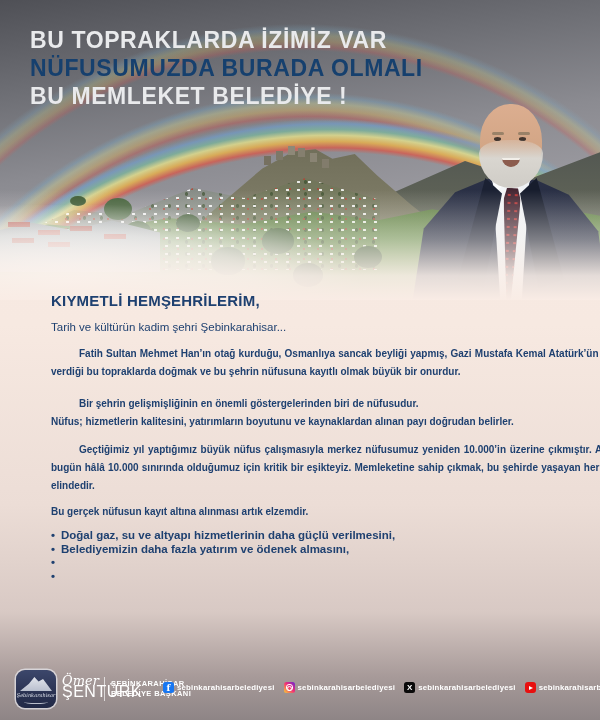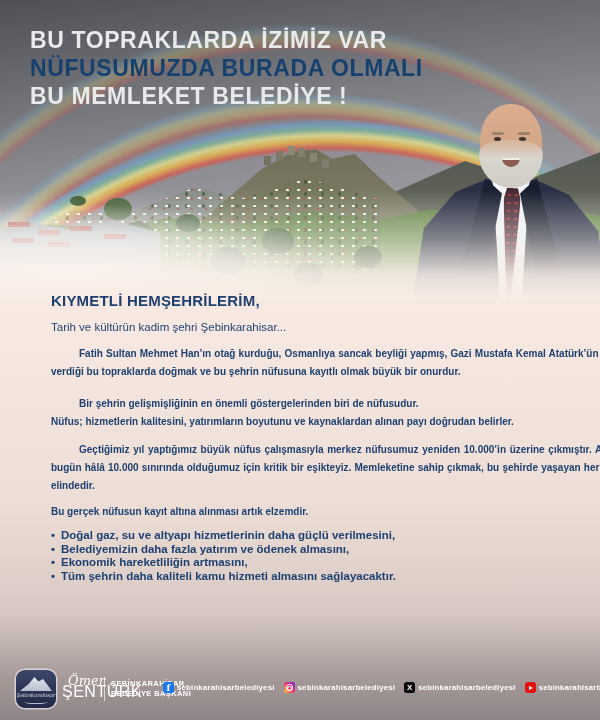--- a/index.html
+++ b/index.html
@@ -85,21 +85,21 @@
   
   .footer{position:absolute;left:0;bottom:0;width:600px;height:52px;}
   .badge{position:absolute;left:16px;top:2px;width:40px;height:38px;border-radius:9px;
     background:linear-gradient(180deg,#3c476b 0%,#2a3252 60%,#222a47 100%);
     box-shadow:0 0 0 1.5px rgba(230,230,235,.75);overflow:hidden;}
   .badge .mtn{position:absolute;left:4px;top:5px;width:32px;height:16px;background:linear-gradient(180deg,#e7e9ef,#b9bfce);
     clip-path:polygon(0 100%,28% 55%,45% 12%,58% 40%,72% 25%,100% 100%);}
   .badge .badge-text{position:absolute;left:0;right:0;top:22px;text-align:center;font-size:5px;color:#dfe3ec;font-style:italic;font-family:"DejaVu Serif",serif;}
   .badge .sig{position:absolute;left:8px;right:8px;top:30px;height:3px;border-bottom:1px solid rgba(223,227,236,.8);border-radius:50%;}
   .mayor{position:absolute;left:62px;top:7px;color:#fff;}
-  .mayor .first{font-family:"DejaVu Serif",serif;font-style:italic;font-size:13px;line-height:12px;margin-left:6px;}
+  .mayor .first{font-family:"DejaVu Serif",serif;font-style:italic;font-size:13px;line-height:12px;}
   .mayor .last{font-size:16px;font-weight:400;letter-spacing:.5px;line-height:10px;}
   .fdivider{position:absolute;left:104px;top:9px;width:1px;height:24px;background:rgba(255,255,255,.65);}
   .mayor-title{position:absolute;left:111px;top:11px;color:#fff;font-weight:800;font-size:7.5px;line-height:9.5px;letter-spacing:.4px;}
   .socials{position:absolute;left:163px;top:14px;display:flex;align-items:center;gap:9px;}
   .social{display:flex;align-items:center;gap:3px;}
   .social .handle{color:#fff;font-size:7.8px;font-weight:600;letter-spacing:.2px;}
   .sicon{width:11px;height:11px;border-radius:2.5px;display:flex;align-items:center;justify-content:center;flex:0 0 11px;}
   .fb{background:#1877f2;color:#fff;font-size:9px;font-weight:800;font-family:"DejaVu Serif",serif;}
   .ig{background:linear-gradient(45deg,#f9ce34 0%,#ee2a7b 55%,#6228d7 100%);position:relative;}
   .ig .cam{position:absolute;inset:2px;border:1px solid #fff;border-radius:3px;}
@@ -174,25 +174,23 @@
       <div class="bullet-line">
         <span class="mark">•</span>
         <span>Doğal gaz, su ve altyapı hizmetlerinin daha güçlü verilmesini,</span>
       </div>
       <div class="bullet-line">
         <span class="mark">•</span>
         <span>Belediyemizin daha fazla yatırım ve ödenek almasını,</span>
       </div>
       <div class="bullet-line">
         <span class="mark">•</span>
-        <span>Ekonomik hareketliliğin artmasını,</span>
-      </div>
-      <div class="bullet-line">
-        <span class="mark">•</span>
-        <span>Tüm şehrin daha kaliteli kamu hizmeti almasını sağlayacaktır.</span>
+      </div>
+      <div class="bullet-line">
+        <span class="mark">•</span>
       </div>
     </div>
 
   </div>
 
   <div class="footer">
     <div class="badge">
       <div class="mtn"></div>
       <div class="badge-text">Şebinkarahisar</div>
       <div class="sig"></div>

